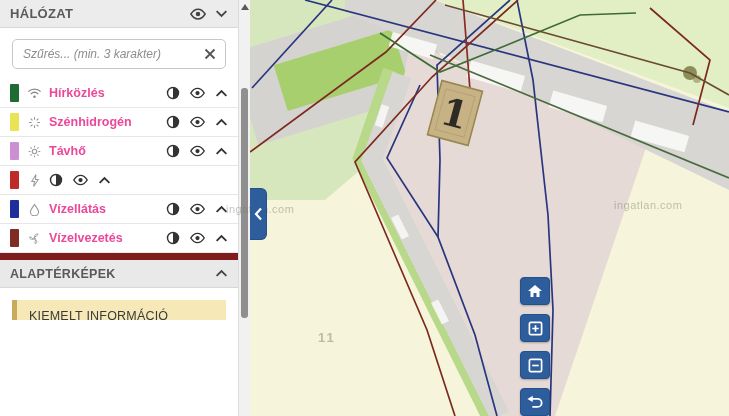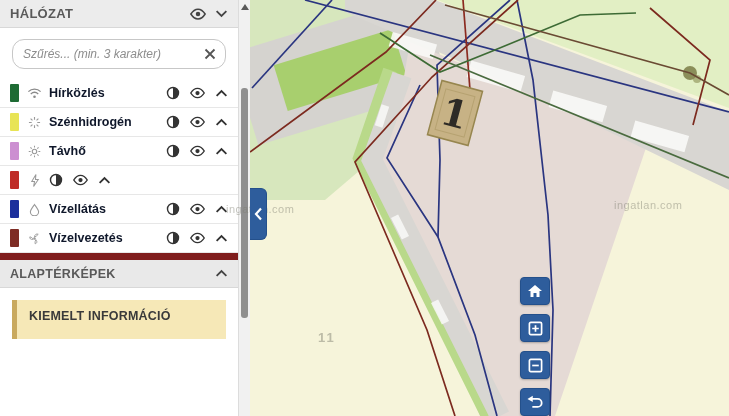--- a/index.html
+++ b/index.html
@@ -1,42 +1,42 @@
 <!DOCTYPE html>
 <html><head>
 <meta charset="utf-8">
 <style>
   html,body{margin:0;padding:0;background:#fff;}
   .app{position:relative;width:729px;height:416px;overflow:hidden;
        font-family:"Liberation Sans",sans-serif;background:#fff;}
 
   
-  .sidebar{position:absolute;left:0;top:0;width:238px;height:416px;background:#fff;overflow:hidden;}
+  .sidebar{position:absolute;left:0;top:0;width:238px;height:320px;background:#fff;overflow:hidden;}
   .panel-header{height:27px;display:flex;align-items:center;padding:0 10px;background:#ececec;
                 border-bottom:1px solid #d8d8d8;cursor:pointer;}
   .ph-label{font-size:13px;font-weight:bold;color:#595959;letter-spacing:.3px;flex:1;}
   .ph-icons{display:flex;align-items:center;gap:8px;}
   .filter-wrap{padding:11px 12px 10px 12px;background:#fff;}
-  .filter-box{display:flex;align-items:center;border:1px solid #c7c7c7;border-radius:12px;height:28px;background:#fff;}
+  .filter-box{display:flex;align-items:center;border:1px solid #c7c7c7;border-radius:5px;height:28px;background:#fff;}
   .filter-box input{flex:1;border:none;outline:none;background:transparent;padding:0 0 0 10px;
                     font-family:"Liberation Sans",sans-serif;font-size:12px;font-style:italic;color:#555;min-width:0;}
   .filter-box input::placeholder{color:#8d8d8d;font-style:italic;}
   .clear-btn{width:30px;height:26px;border:none;background:transparent;display:flex;align-items:center;
              justify-content:center;cursor:pointer;padding:0;}
   .layer-row{height:28px;display:flex;align-items:center;padding:0 10px;border-bottom:1px solid #e7e7e7;cursor:pointer;}
   .color-bar{width:9px;height:18px;border-radius:1px;margin-right:7px;flex:none;}
   .c0{background:#1e6b34;}.c1{background:#e8e455;}.c2{background:#cc8fd1;}
   .c3{background:#bf2b26;}.c4{background:#1c2f9c;}.c5{background:#7e2c24;}
   .layer-icon{width:17px;margin-right:6px;display:flex;align-items:center;justify-content:center;flex:none;}
-  .layer-label{flex:1;font-size:12.5px;font-weight:bold;color:#0f172a;white-space:nowrap;overflow:hidden;}
+  .layer-label{flex:1;font-size:12.5px;font-weight:bold;color:#ec4899;white-space:nowrap;overflow:hidden;}
   .row-icons{display:flex;align-items:center;gap:9px;flex:none;}
   .basemaps{border-top:7px solid #7f1d1d;background:#e9e9e9;}
   .cards{padding:12px 12px 0 12px;}
   .info-card{background:#f6e8b7;border-left:5px solid #c9a95e;padding:9px 12px 10px 12px;margin-bottom:18px;}
-  .card-title{font-size:12.5px;font-weight:bold;color:#3a3a3a;margin-bottom:6px;letter-spacing:.2px;}
+  .card-title{font-size:12.5px;font-weight:normal;color:#3a3a3a;margin-bottom:6px;letter-spacing:.2px;}
   .card-subtitle{font-size:12.5px;font-weight:bold;font-style:italic;color:#8d7a4c;margin-bottom:7px;}
   .card-body{font-size:11.5px;color:#4a4a4a;line-height:1.5;text-align:justify;}
 
   
   .scrollbar{position:absolute;left:238px;top:0;width:12px;height:416px;background:#f1f1f1;
              border-left:1px solid #dcdcdc;box-sizing:border-box;}
   .scroll-arrow{position:absolute;top:4px;left:2px;width:0;height:0;
                 border-left:4px solid transparent;border-right:4px solid transparent;
                 border-bottom:6px solid #5a5a5a;}
   .scroll-thumb{position:absolute;top:88px;left:2px;width:7px;height:230px;background:#8f8f8f;border-radius:3px;}

